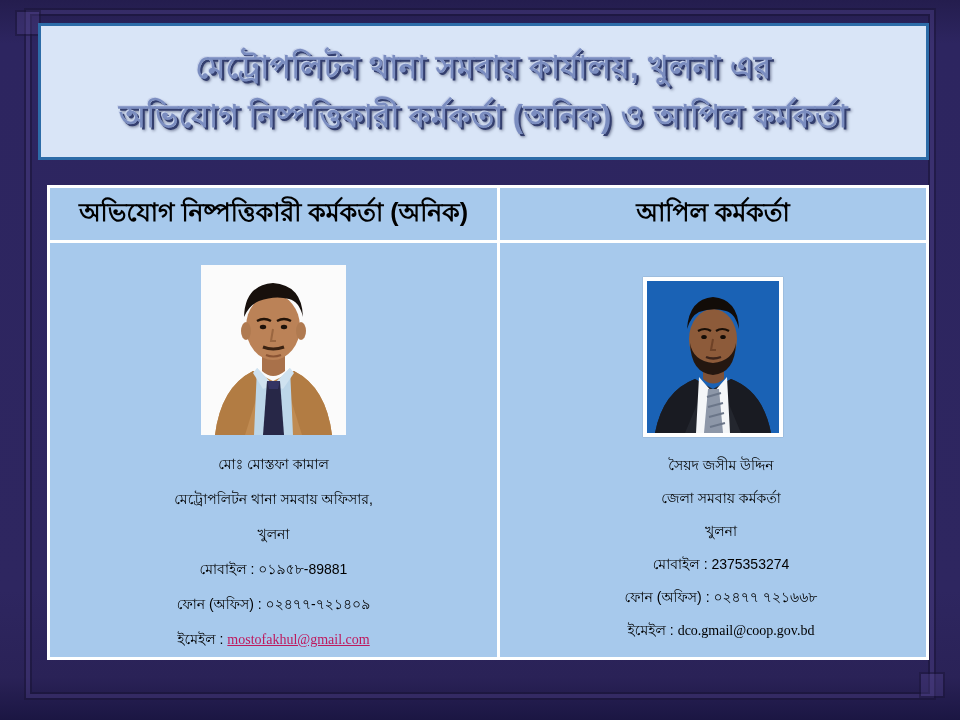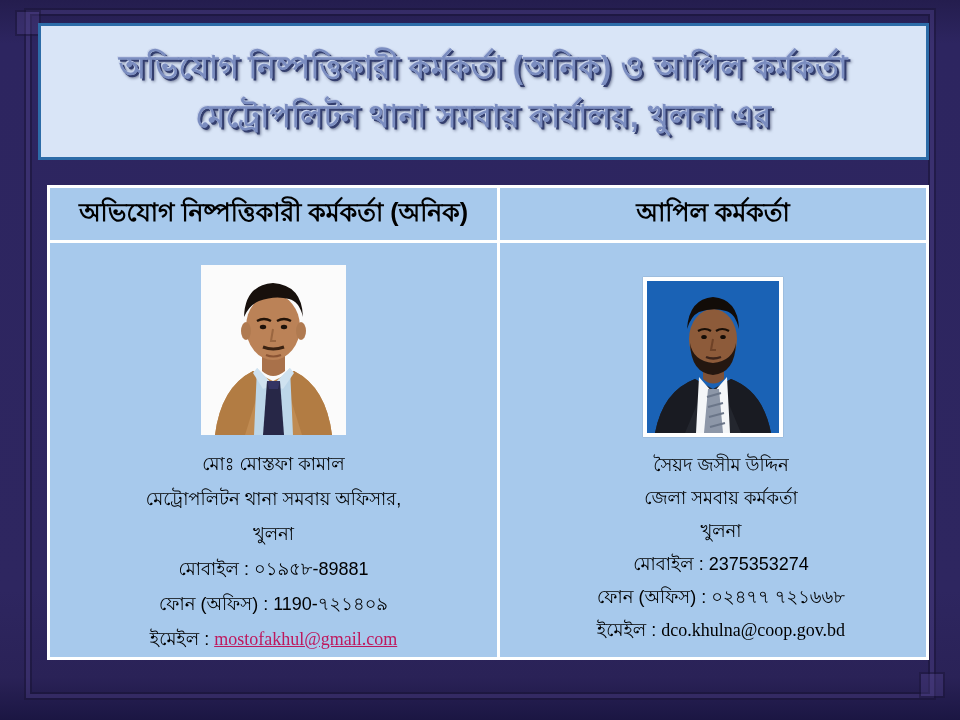--- a/index.html
+++ b/index.html
@@ -58,40 +58,40 @@
   .officers-table td{vertical-align:top;text-align:center;}
   .col-left{width:450px;}
   .col-right{width:429px;}
 
   .photo{display:block;margin:0 auto;line-height:0;}
   .photo-left{margin-top:22px;width:145px;height:170px;}
   .photo-right{margin-top:34px;width:132px;height:152px;border:4px solid #ffffff;box-shadow:0 0 1px rgba(0,0,0,.35);}
 
   .lines{margin-top:12px;}
   .line{
-    font-size:18px;color:#000;line-height:35px;
+    font-size:14px;color:#000;line-height:35px;
     white-space:nowrap;
   }
   .lines-right .line{line-height:33px;margin-left:16px;}
   .email-link{
     color:#be185d;text-decoration:underline;cursor:pointer;
     font-family:"Liberation Serif","DejaVu Serif",serif;
   }
   .email-plain{font-family:"Liberation Serif","DejaVu Serif",serif;}
 </style>
 </head>
 <body>
 
 <div class="slide">
 
   <div class="frame-ornament"></div>
 
   <div class="title-box">
+    <div class="title-line">মেট্রোপলিটন থানা সমবায় কার্যালয়, খুলনা এর</div>
     <div class="title-line">অভিযোগ নিষ্পত্তিকারী কর্মকর্তা (অনিক) ও  আপিল কর্মকর্তা</div>
-    <div class="title-line">মেট্রোপলিটন থানা সমবায় কার্যালয়, খুলনা এর</div>
   </div>
 
   <table class="officers-table">
     <colgroup>
         <col class="col-left">
         <col class="col-right">
       </colgroup>
     <thead>
       <tr>
         <th>অভিযোগ নিষ্পত্তিকারী কর্মকর্তা (অনিক)</th>
@@ -133,21 +133,21 @@
 
             <path d="M72 64 L70 76 L75 76" stroke="#9a6640" stroke-width="2" fill="none"></path>
             <path d="M62 82 Q72 86 83 82" stroke="#3a2212" stroke-width="3" fill="none"></path>
             <path d="M65 90 Q72 93 80 90" stroke="#8a5434" stroke-width="2" fill="none"></path>
           </svg>
           <div class="lines">
             <div class="line">মোঃ মোস্তফা কামাল</div>
             <div class="line">মেট্রোপলিটন থানা সমবায় অফিসার,</div>
             <div class="line">খুলনা</div>
             <div class="line">মোবাইল : ০১৯৫৮-89881</div>
-            <div class="line">ফোন (অফিস) : 1190-৭২১৪০৯</div>
+            <div class="line">ফোন (অফিস) : ০২৪৭৭-৭২১৪০৯</div>
             <div class="line"><span>ইমেইল : </span><a class="email-link">mostofakhul@gmail.com</a></div>
           </div>
         </td>
 
         <td>
           <svg class="photo photo-right" viewBox="0 0 132 152" xmlns="http://www.w3.org/2000/svg">
             <rect width="132" height="152" fill="#1a62b5"></rect>
 
             <path d="M8 152 Q16 110 48 98 L66 108 L84 98 Q116 110 124 152 Z" fill="#23262e"></path>
             <path d="M8 152 Q16 110 48 98 L58 104 L38 152 Z" fill="#191b22"></path>
@@ -173,21 +173,21 @@
 
             <path d="M66 58 L64 69 L69 69" stroke="#6e4227" stroke-width="2" fill="none"></path>
             <path d="M59 76 Q66 79 74 76" stroke="#3d241a" stroke-width="2.4" fill="none"></path>
           </svg>
           <div class="lines lines-right">
             <div class="line">সৈয়দ জসীম উদ্দিন</div>
             <div class="line">জেলা সমবায় কর্মকর্তা</div>
             <div class="line">খুলনা</div>
             <div class="line">মোবাইল : 2375353274</div>
             <div class="line">ফোন (অফিস) : ০২৪৭৭ ৭২১৬৬৮</div>
-            <div class="line"><span>ইমেইল : </span><span class="email-plain">dco.khulna@coop.gov.bd</span></div>
+            <div class="line"><span>ইমেইল : </span><span class="email-plain">dco.gmail@coop.gov.bd</span></div>
           </div>
         </td>
 
       </tr>
     </tbody>
   </table>
 
 </div>
 
 </body></html>

